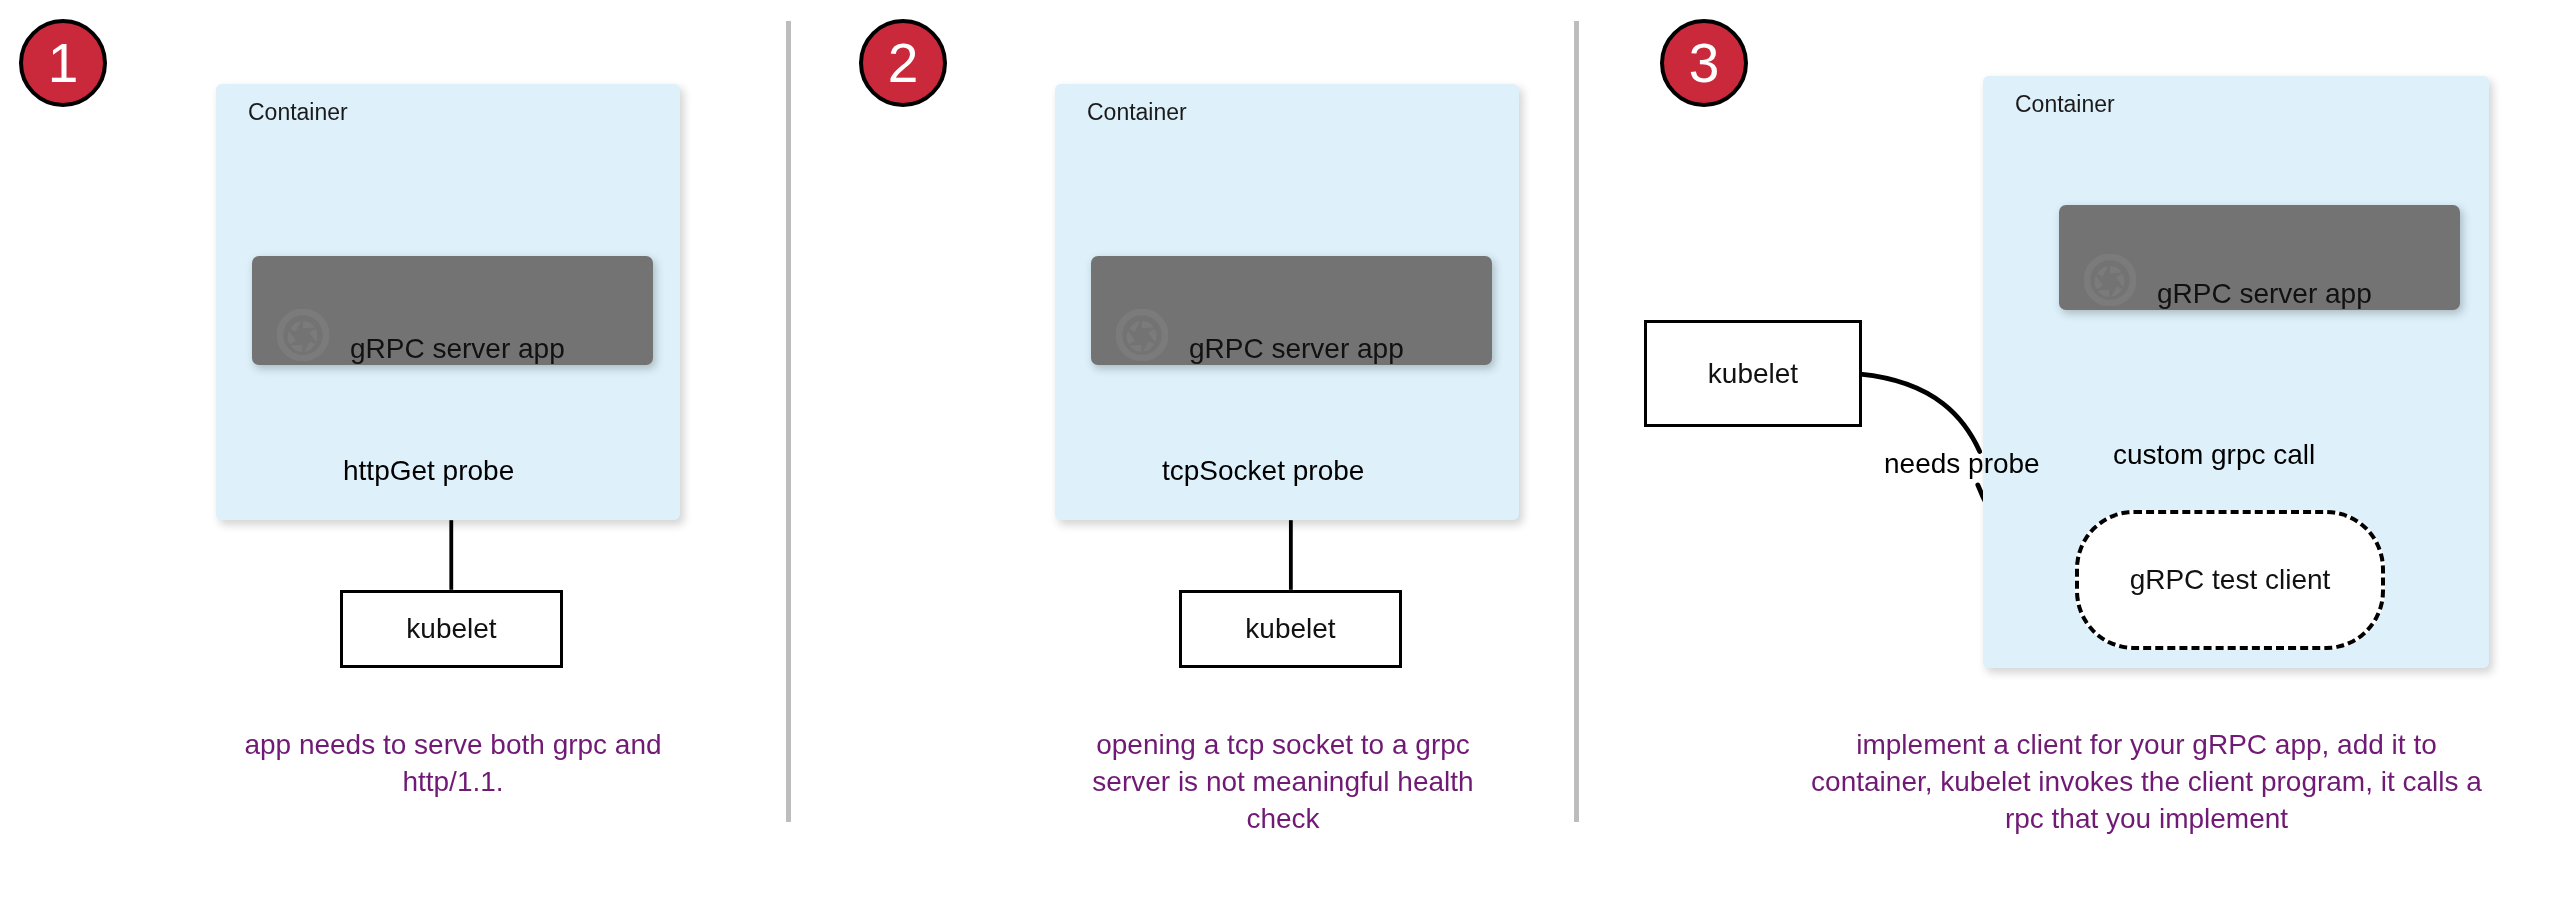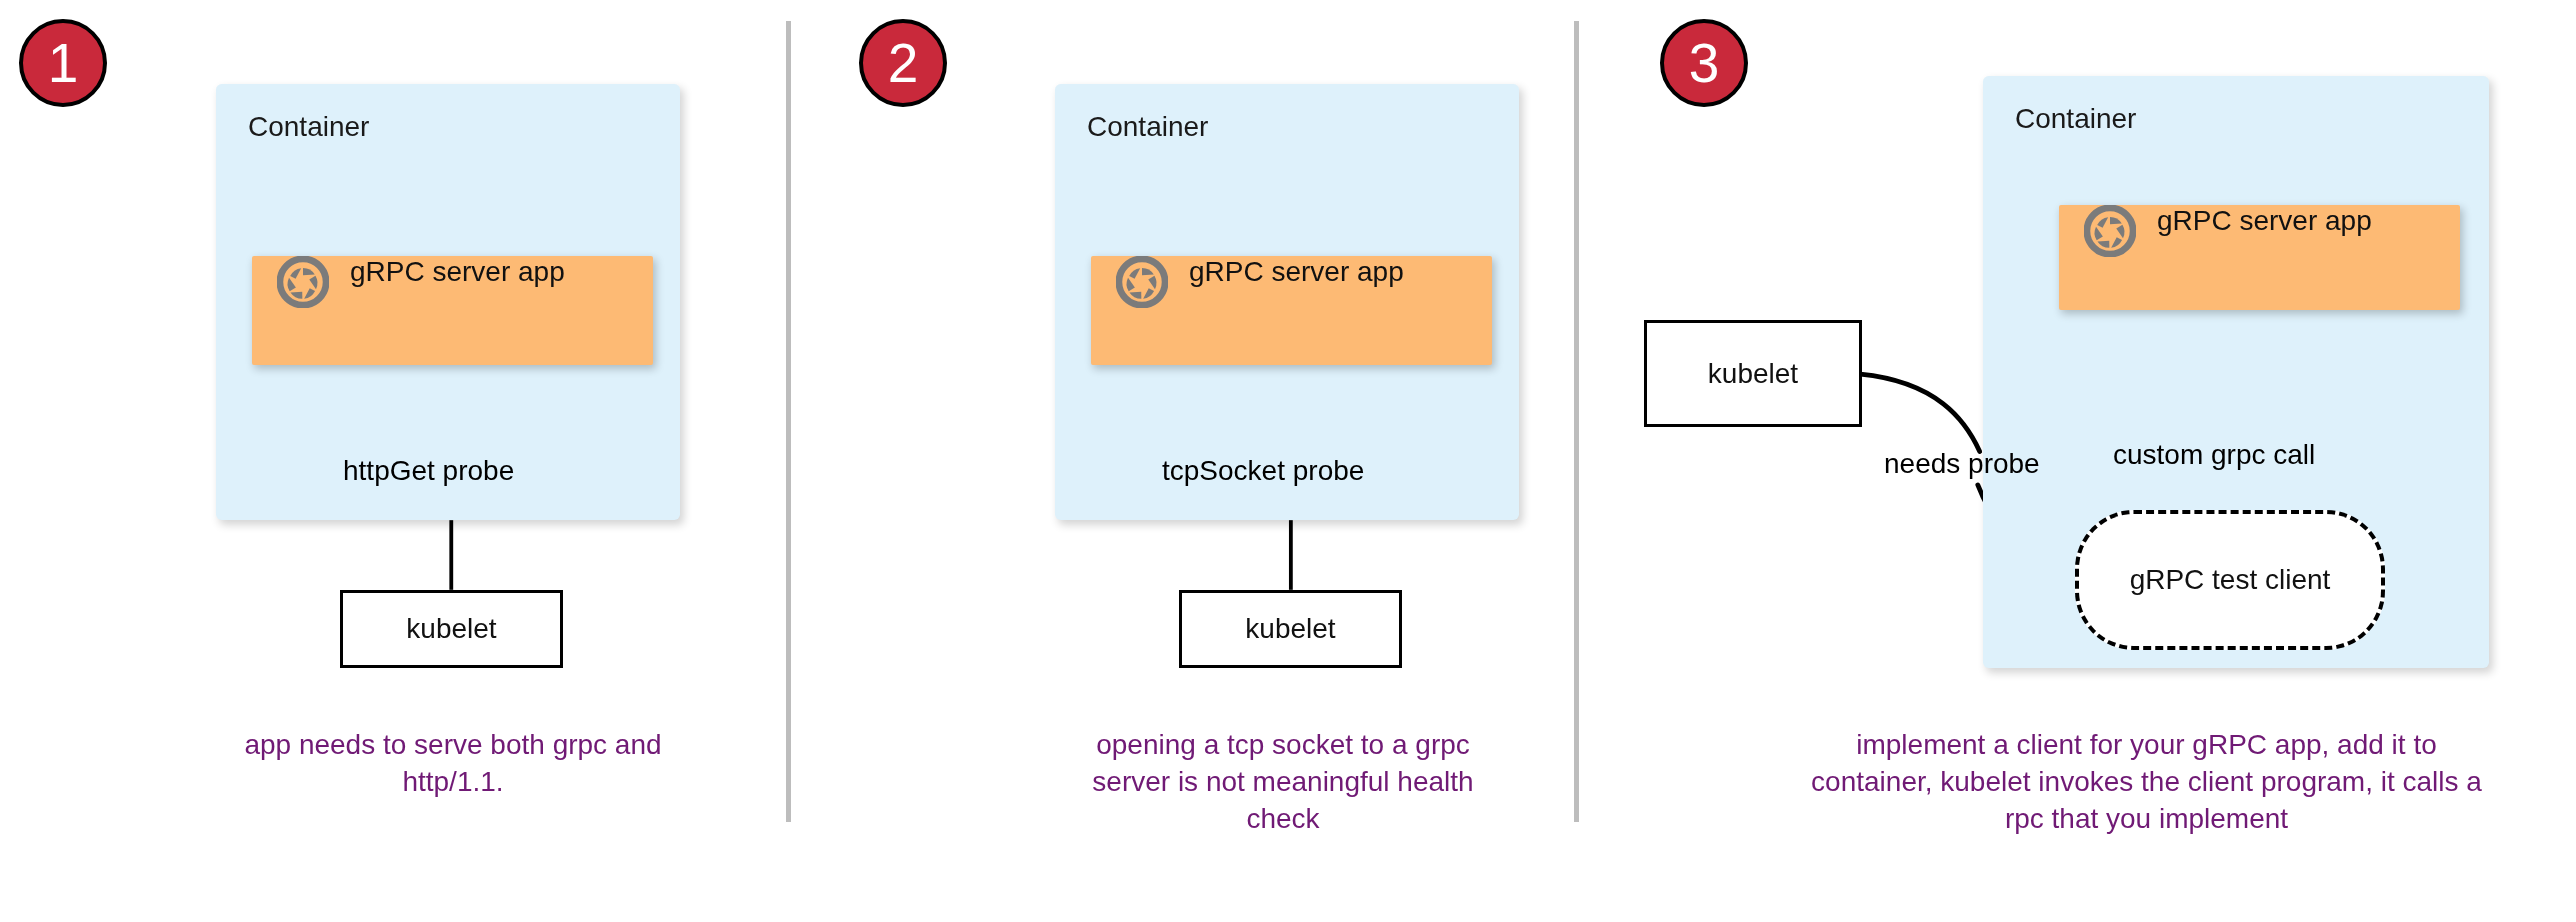--- a/index.html
+++ b/index.html
@@ -49,34 +49,34 @@
   
   .container-box {
     position: absolute;
     background: #def1fb;
     border-radius: 5.7px;
     box-shadow: 3.8px 4.8px 8.6px rgba(0,0,0,0.17);
   }
   .container-label {
     position: absolute;
     left: 32px;
-    top: 27px;
-    font-size: 28px;
+    top: 15px;
+    font-size: 23px;
     color: #1a1a1a;
     white-space: nowrap;
   }
 
   
   .app-card {
     position: absolute;
-    background: #fdba74;
-    border-radius: 2px;
+    background: #737373;
+    border-radius: 7px;
     box-shadow: 2.9px 3.8px 8.6px rgba(0,0,0,0.22);
     display: flex;
-    align-items: flex-start;
+    align-items: flex-end;
     box-sizing: border-box;
     padding-left: 25px;
   }
   .app-card .app-label {
     font-size: 28px;
     color: #111111;
     margin-left: 21px;
     white-space: nowrap;
   }
 

